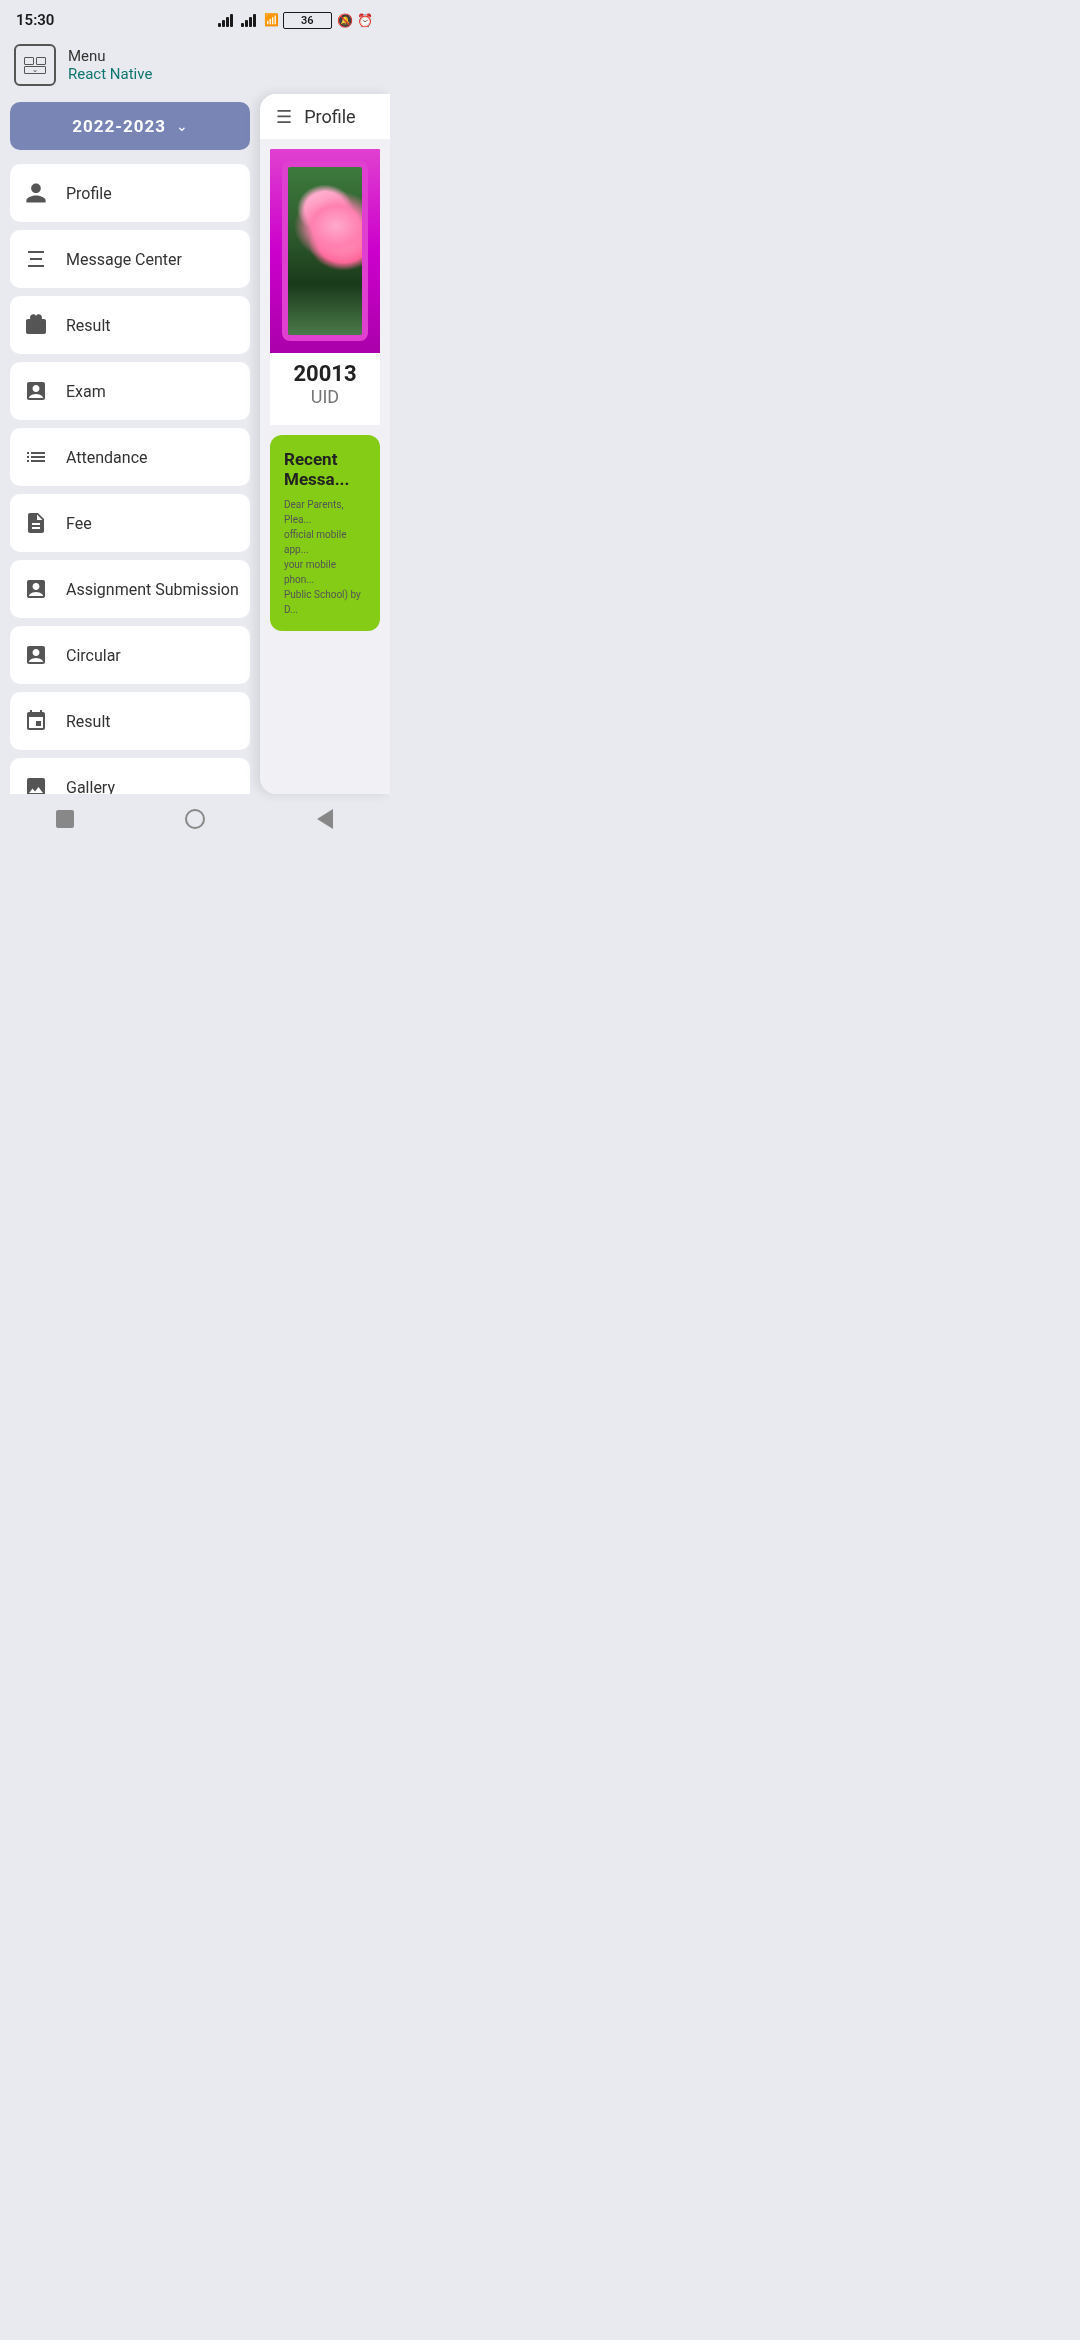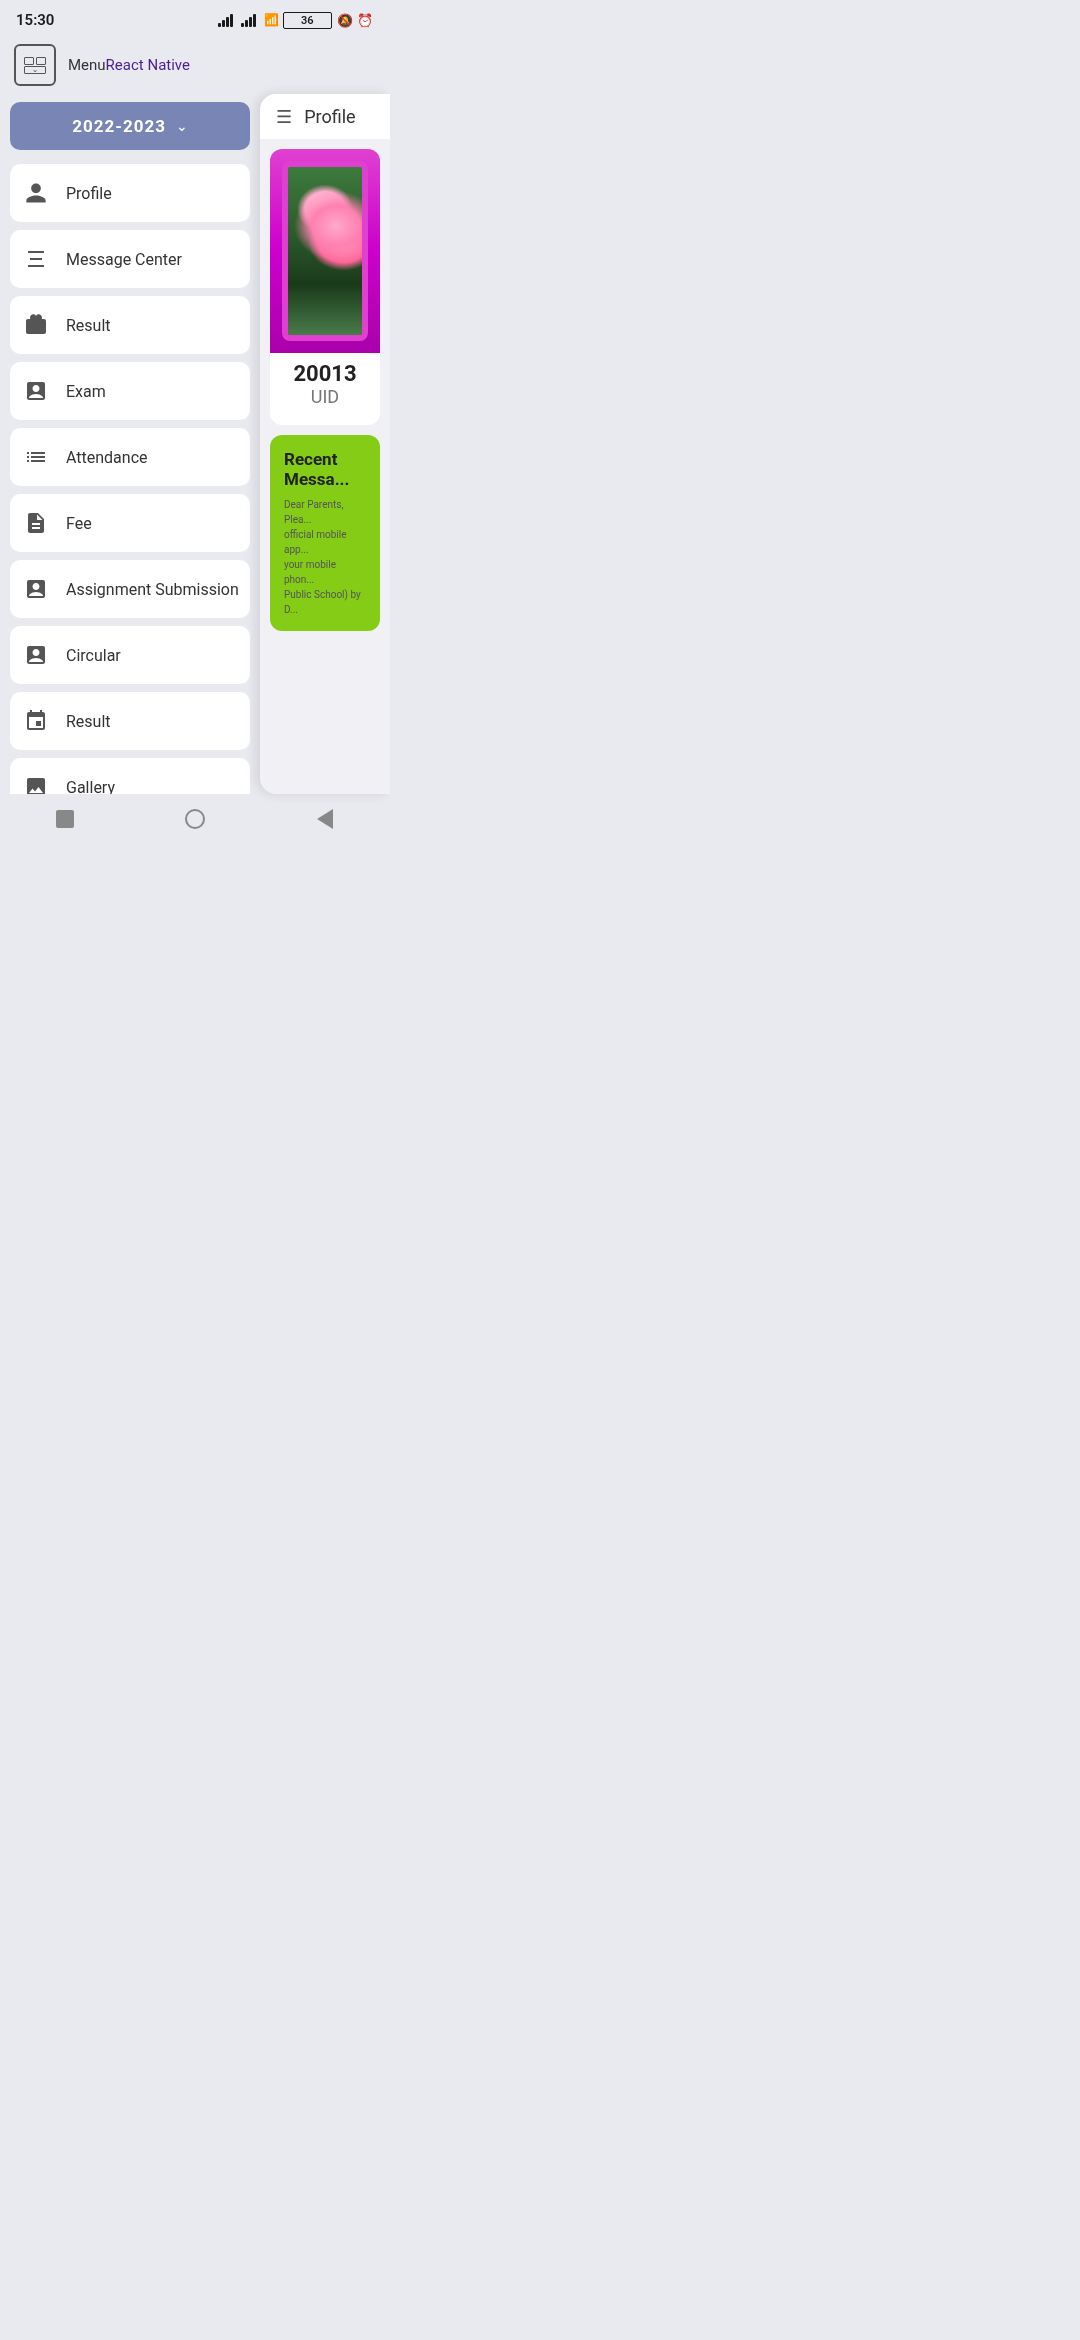--- a/index.html
+++ b/index.html
@@ -94,31 +94,31 @@
       align-items: center;
       justify-content: center;
     }
     .menu-icon-chevron {
       font-size: 8px;
       color: #555;
       line-height: 1;
     }
     .header-texts {
       display: flex;
-      flex-direction: row;
+      flex-direction: column;
     }
     .header-menu-label {
       font-size: 15px;
       font-weight: 400;
       color: #333;
     }
     .header-app-label {
       font-size: 15px;
       font-weight: 400;
-      color: #4c1d95;
+      color: #0f766e;
     }
 
     
     .main-layout {
       display: flex;
       height: calc(844px - 36px - 58px - 50px);
       position: relative;
     }
 
     
@@ -207,21 +207,21 @@
     .profile-title {
       font-size: 18px;
       color: #333;
       font-weight: 400;
     }
 
     
     .profile-card {
       background: white;
       margin: 10px;
-      border-radius: 12px;
+      border-radius: 1px;
       overflow: hidden;
       padding-bottom: 10px;
     }
     .profile-image-container {
       background: linear-gradient(180deg, #e040d0 0%, #cc00cc 50%, #aa00aa 100%);
       padding: 12px;
       display: flex;
       justify-content: center;
     }
     .profile-photo-frame {

